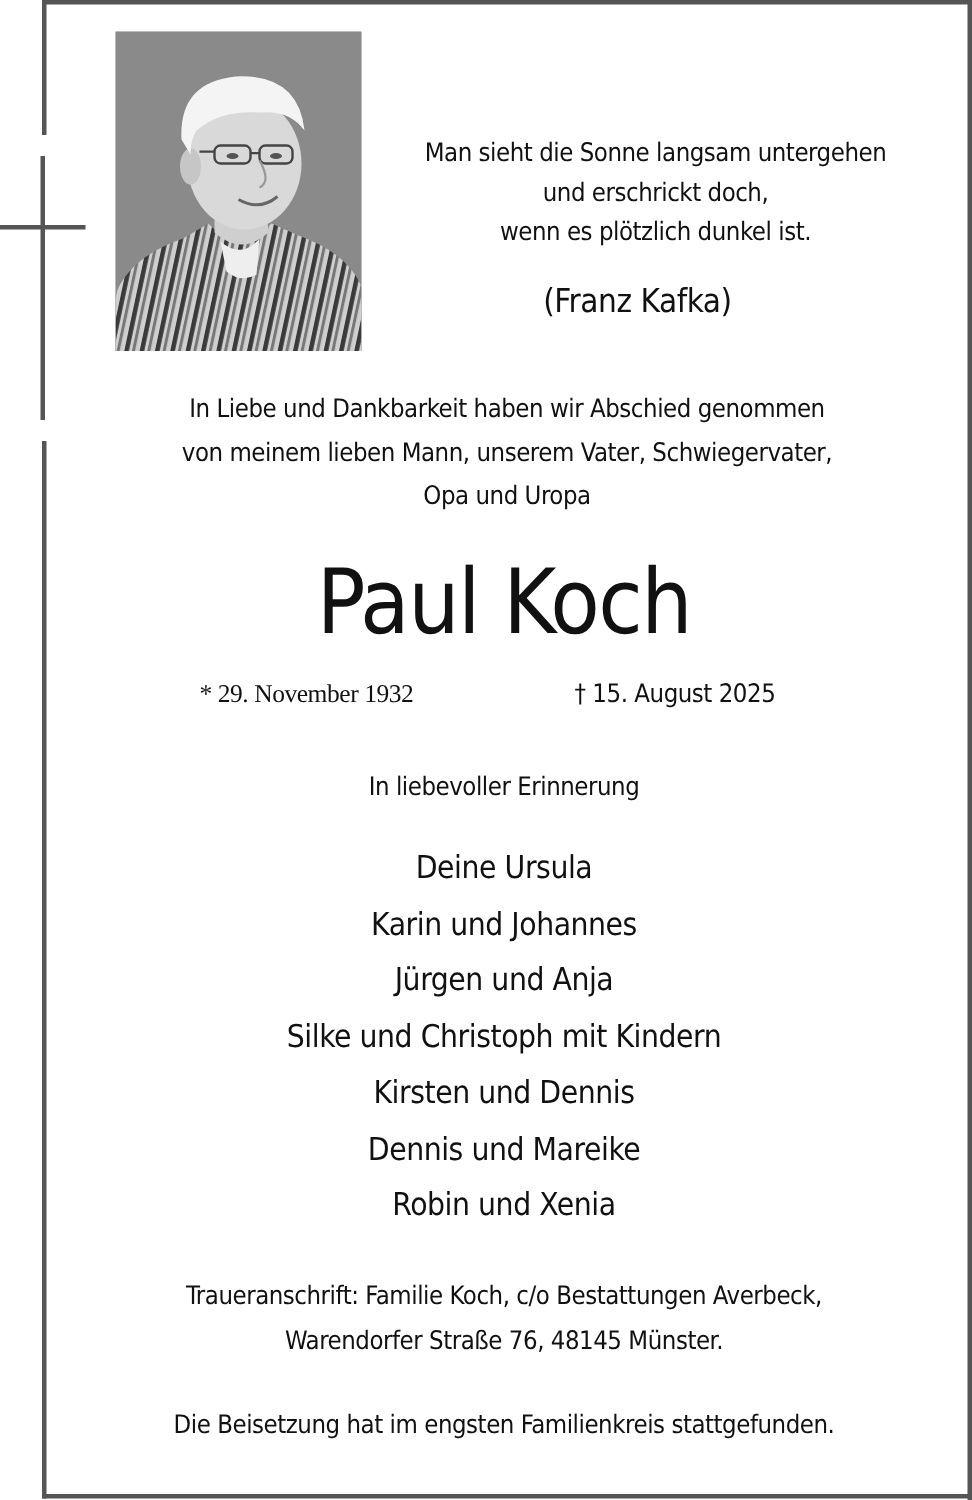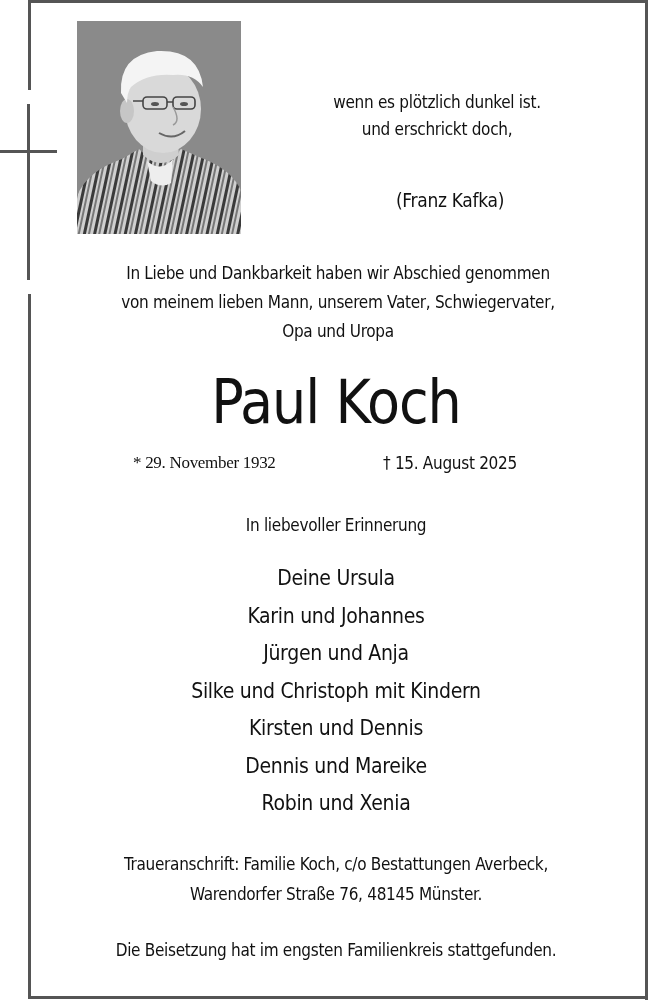--- a/index.html
+++ b/index.html
@@ -21,21 +21,21 @@
     background: #8a8a8a; overflow: hidden;
   }
   .photo svg { display: block; }
 
   .txt {
     position: absolute; left: 0; width: 648px; text-align: center;
     font-family: "DejaVu Sans", sans-serif; font-stretch: condensed;
     letter-spacing: -0.3px; white-space: nowrap;
   }
   .quote { left: 252px; width: 370px; font-size: 17px; line-height: 26.5px; top: 89px; }
-  .quote-author { left: 265px; width: 370px; font-size: 19px; top: 189px; }
+  .quote-author { left: 240px; width: 370px; font-size: 22px; top: 189px; }
   .intro { top: 259px; font-size: 17px; line-height: 29px; left: 20px; width: 636px; }
   .name { top: 362px; font-size: 60px; line-height: 80px; letter-spacing: -1px; left: 12px; width: 648px; }
   .dates { top: 453px; font-size: 17px; left: 0; width: 648px; }
   .date-born { position: absolute; left: 133px; font-family: Liberation Serif, serif; }
   .date-died { position: absolute; left: 383px; }
   .memory { top: 515px; font-size: 17px; left: 12px; width: 648px; }
   .mourners { top: 560px; font-size: 21px; line-height: 37.5px; left: 12px; width: 648px; }
   .mourners div { height: 37.5px; }
   .address { top: 849px; font-size: 17px; line-height: 30px; left: 16px; width: 640px; }
   .burial { top: 940px; font-size: 17px; left: 16px; width: 640px; }
@@ -82,22 +82,23 @@
     <ellipse cx="78" cy="83" rx="4" ry="2" fill="#555555"></ellipse>
     <ellipse cx="107" cy="83" rx="4" ry="2" fill="#555555"></ellipse>
 
     <path d="M96 86 Q104 100 96 104" fill="none" stroke="#999999" stroke-width="1.5"></path>
 
     <path d="M82 112 Q96 120 108 110" fill="none" stroke="#666666" stroke-width="2"></path>
   </svg>
 </div>
 
 <div class="txt quote">
+  <div>Man sieht die Sonne langsam untergehen</div>
+  <div>und erschrickt doch,</div>
   <div>wenn es plötzlich dunkel ist.</div>
-  <div>und erschrickt doch,</div>
 </div>
 <div class="txt quote-author">(Franz Kafka)</div>
 
 <div class="txt intro">
   <div>In Liebe und Dankbarkeit haben wir Abschied genommen</div>
   <div>von meinem lieben Mann, unserem Vater, Schwiegervater,</div>
   <div>Opa und Uropa</div>
 </div>
 
 <div class="txt name">Paul Koch</div>

